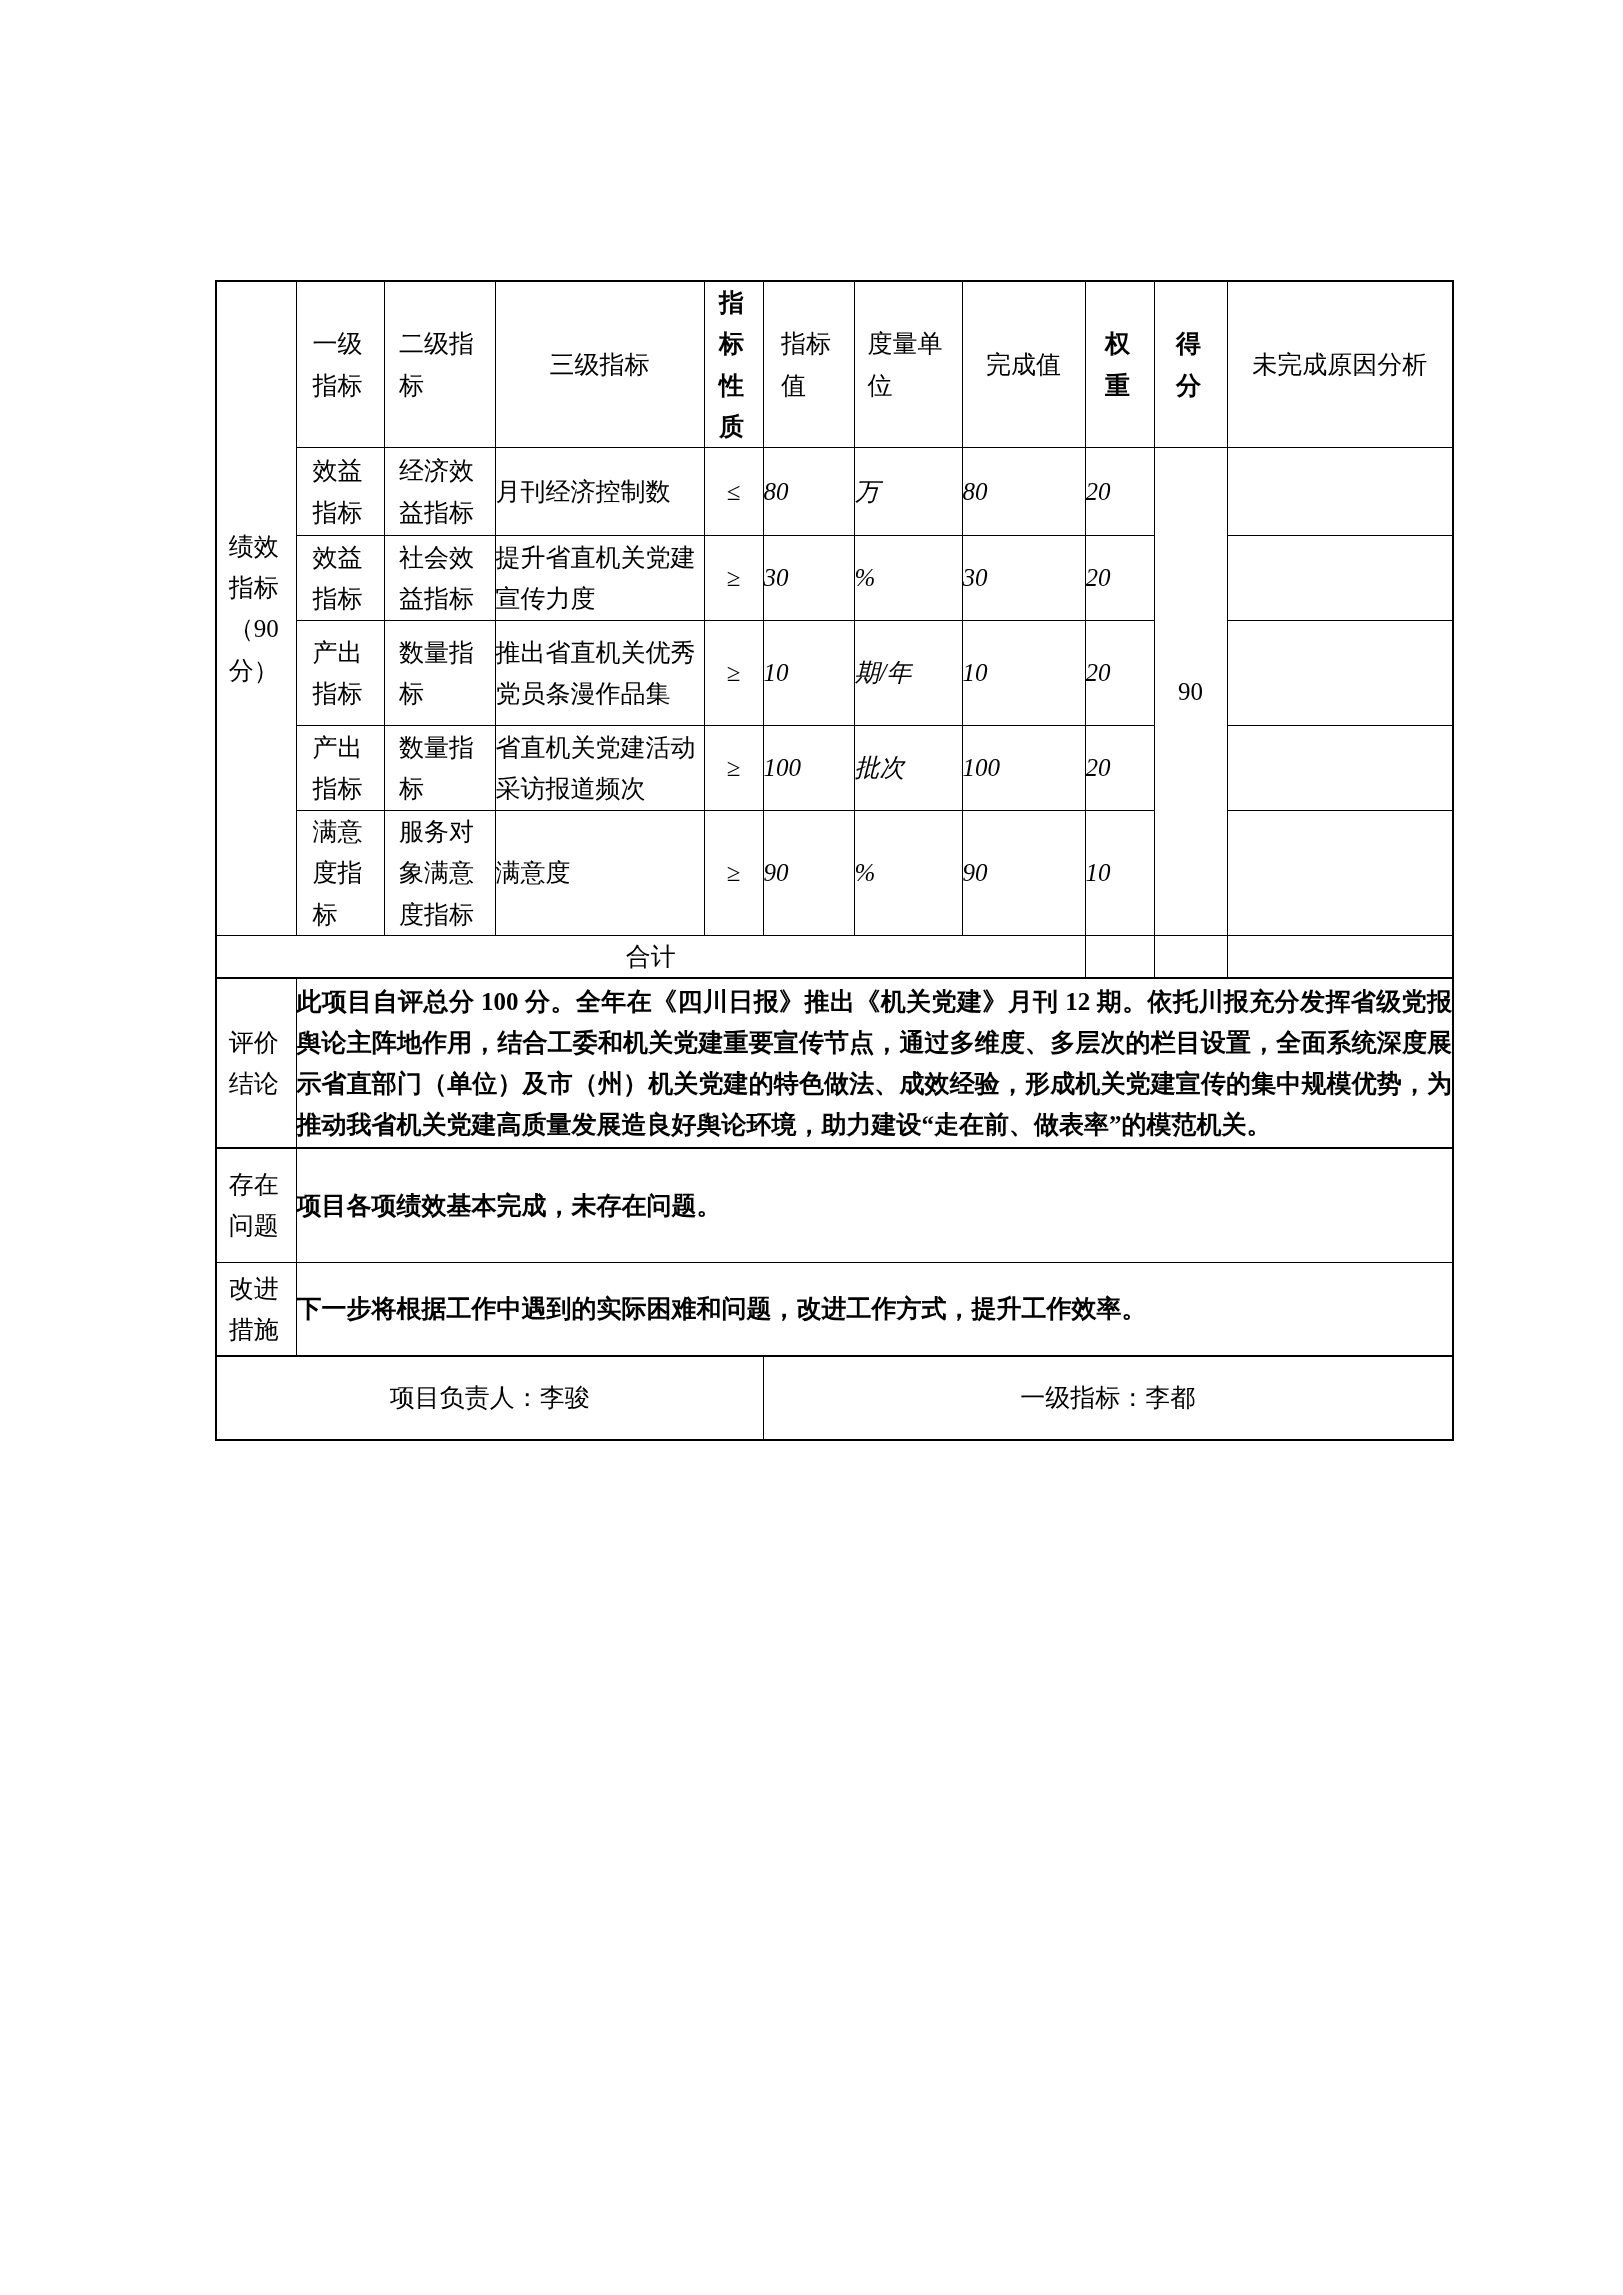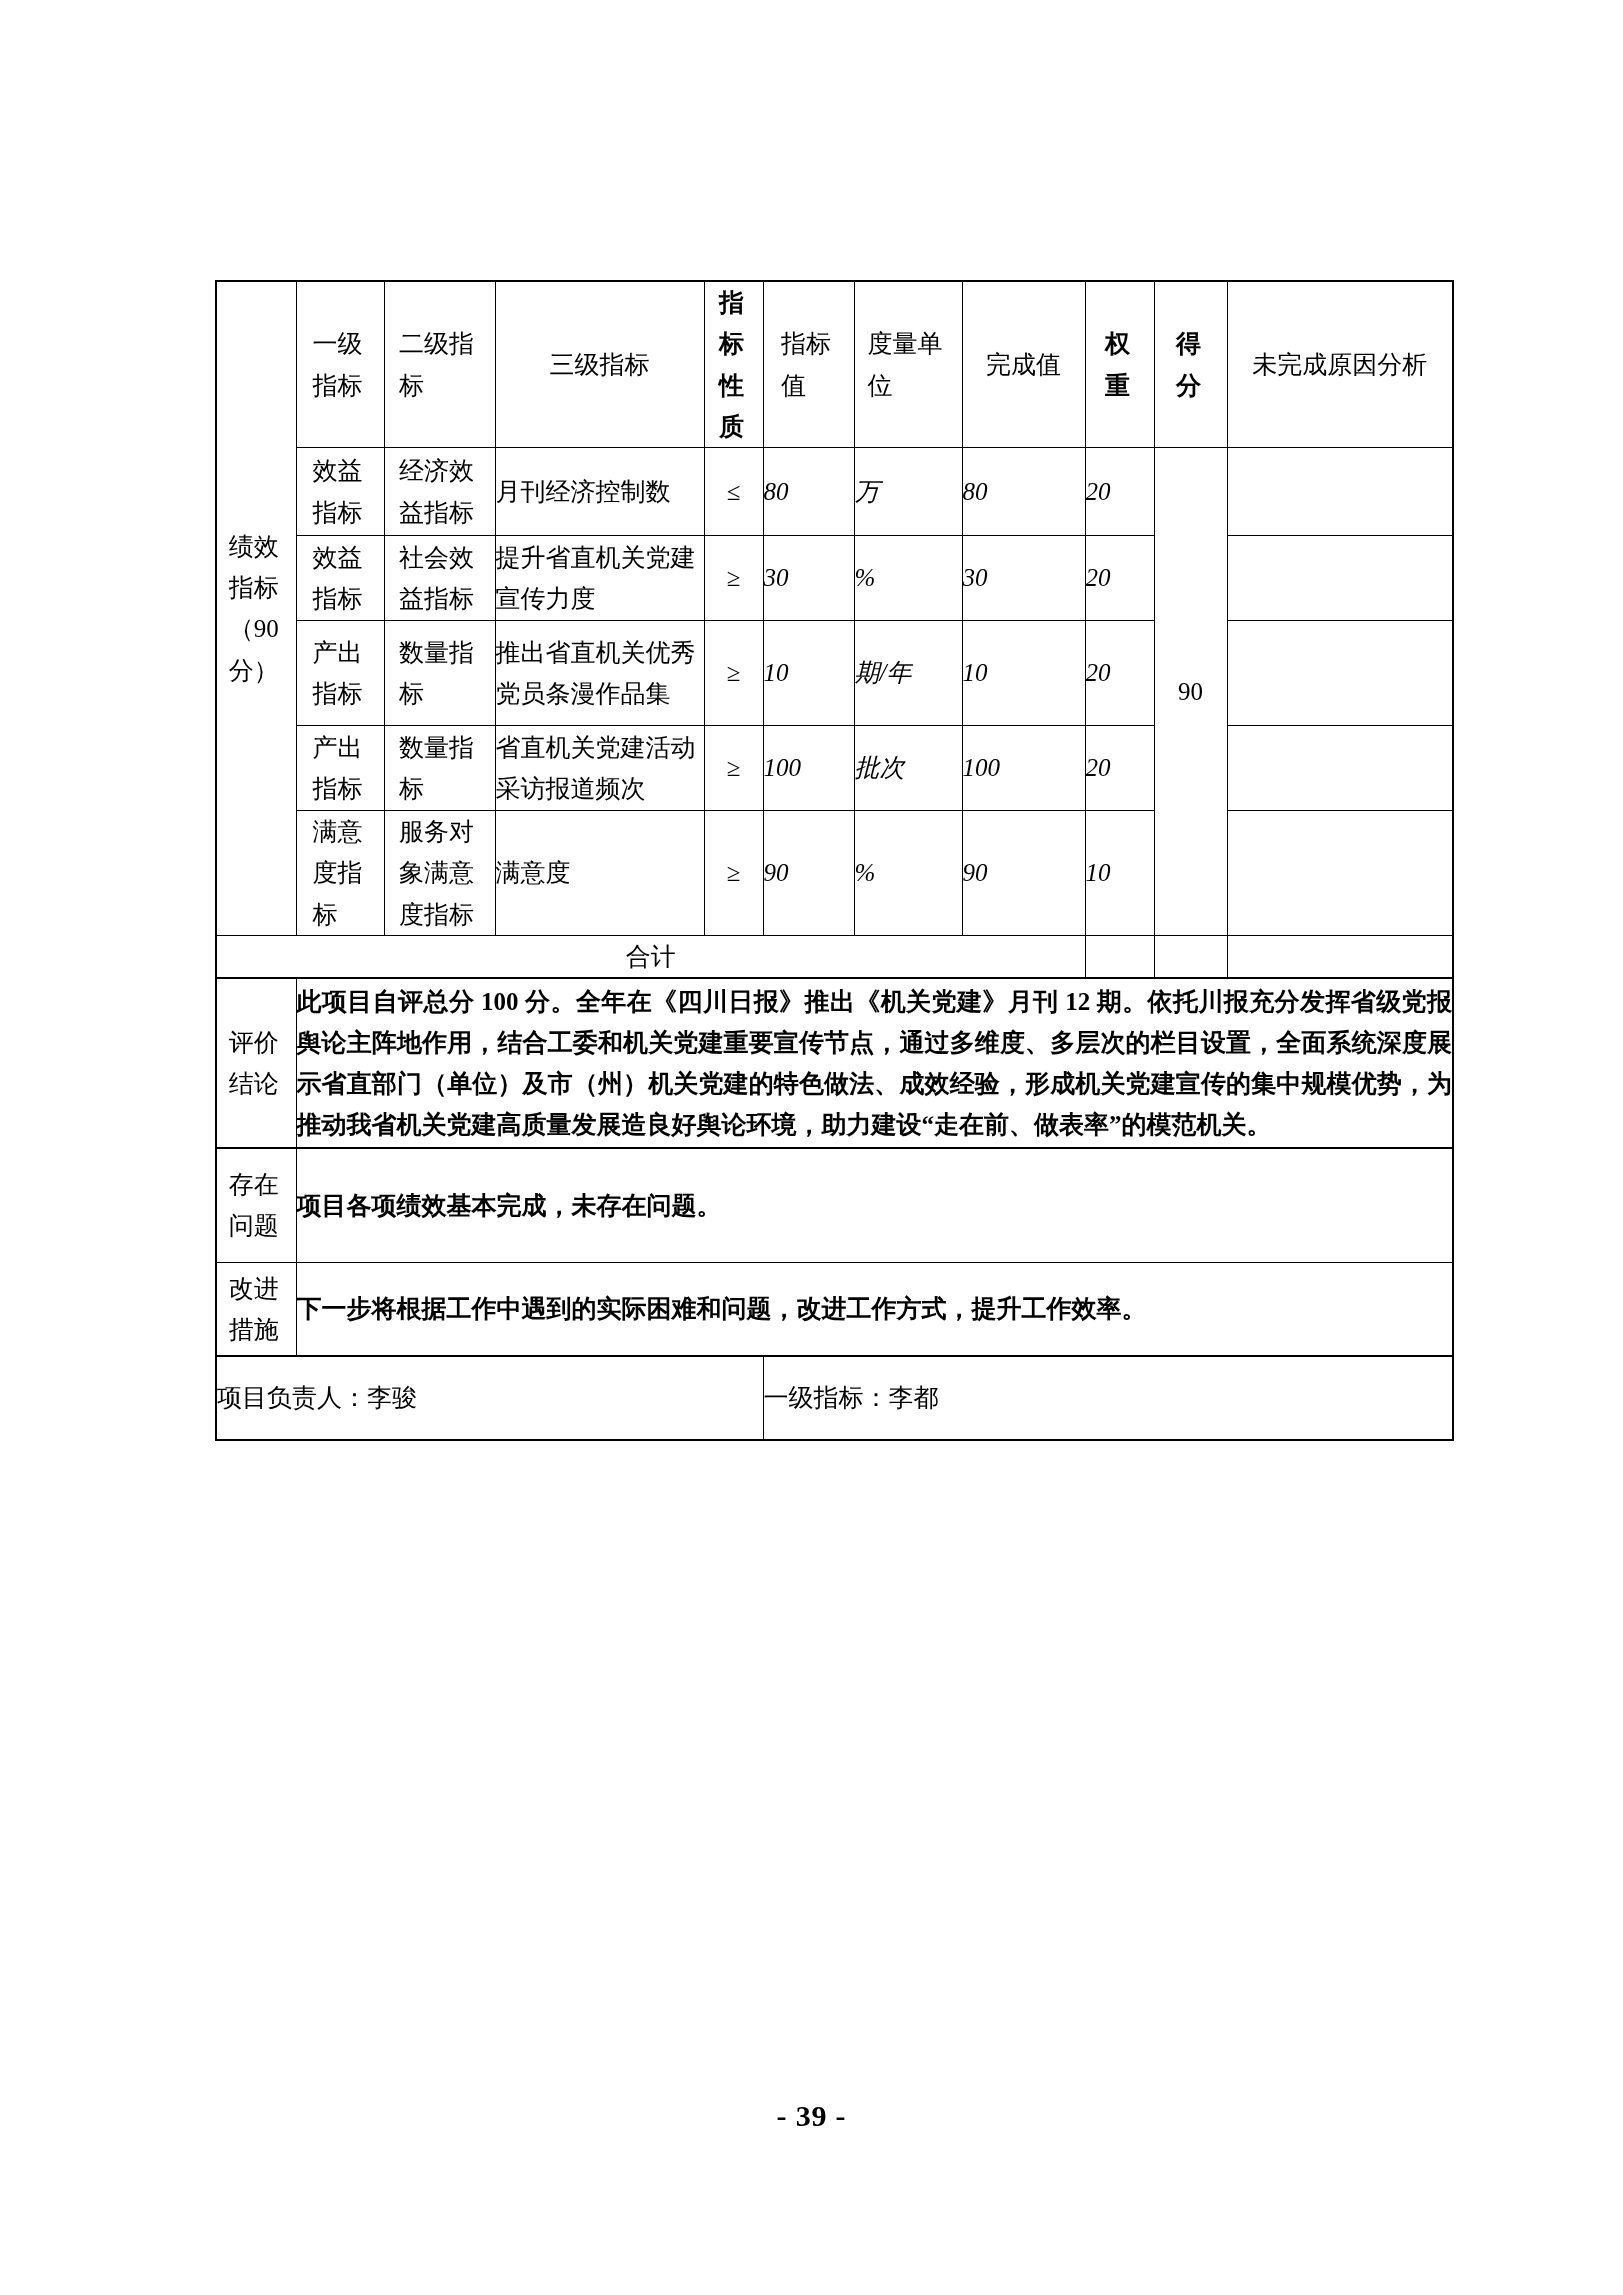--- a/index.html
+++ b/index.html
@@ -57,21 +57,21 @@
   .w3{width:81px;}
   .lvl3{text-align:left;padding:6.5px 8px 6.5px 14.6px;}
   .num{text-align:left;padding-left:13px;font-style:italic;}
   .para{
     text-align:justify;
     padding:8px 13px 8px 13px;
     line-height:1.72;
     font-weight:bold;
   }
   .foot{
-    text-align:left;
+    text-align:center;
     padding-left:28px;
   }
   .pageno{
     position:absolute;
     top:2099px;
     left:0;
     width:1623px;
     text-align:center;
     font-size:30px;
     font-weight:bold;
@@ -219,16 +219,15 @@
     </tr>
 
     <tr class="trf">
       <td class="foot" colspan="5">项目负责人：李骏</td>
       <td class="foot" colspan="6">一级指标：李都</td>
     </tr>
 
   </tbody>
     </table>
 
-  <div class="pageno">- 39 -</div>
 
 </div>
 
 
 </body></html>

